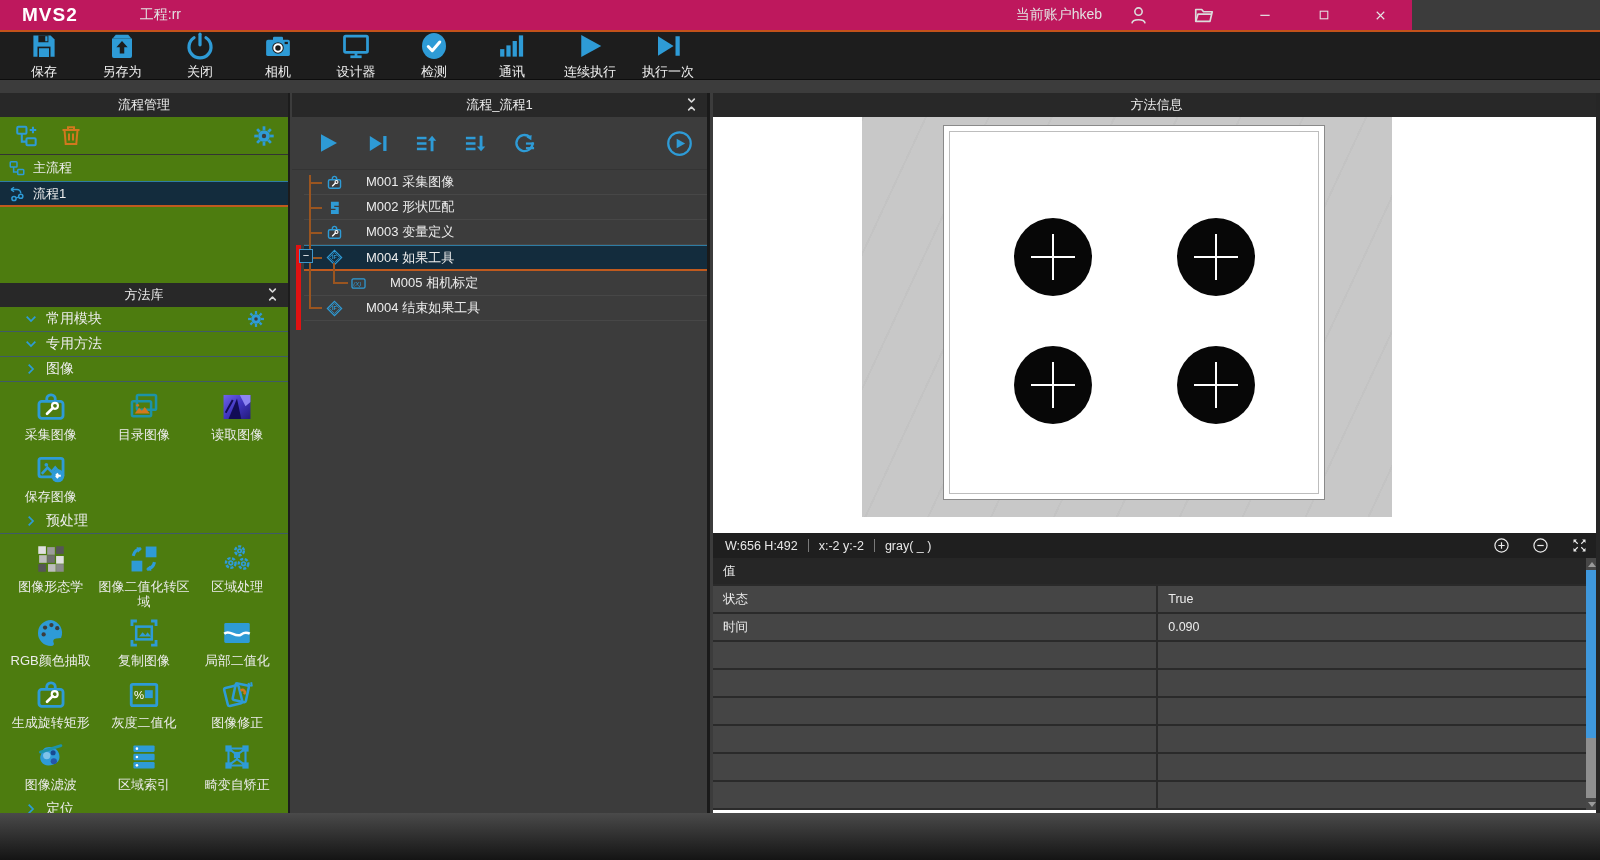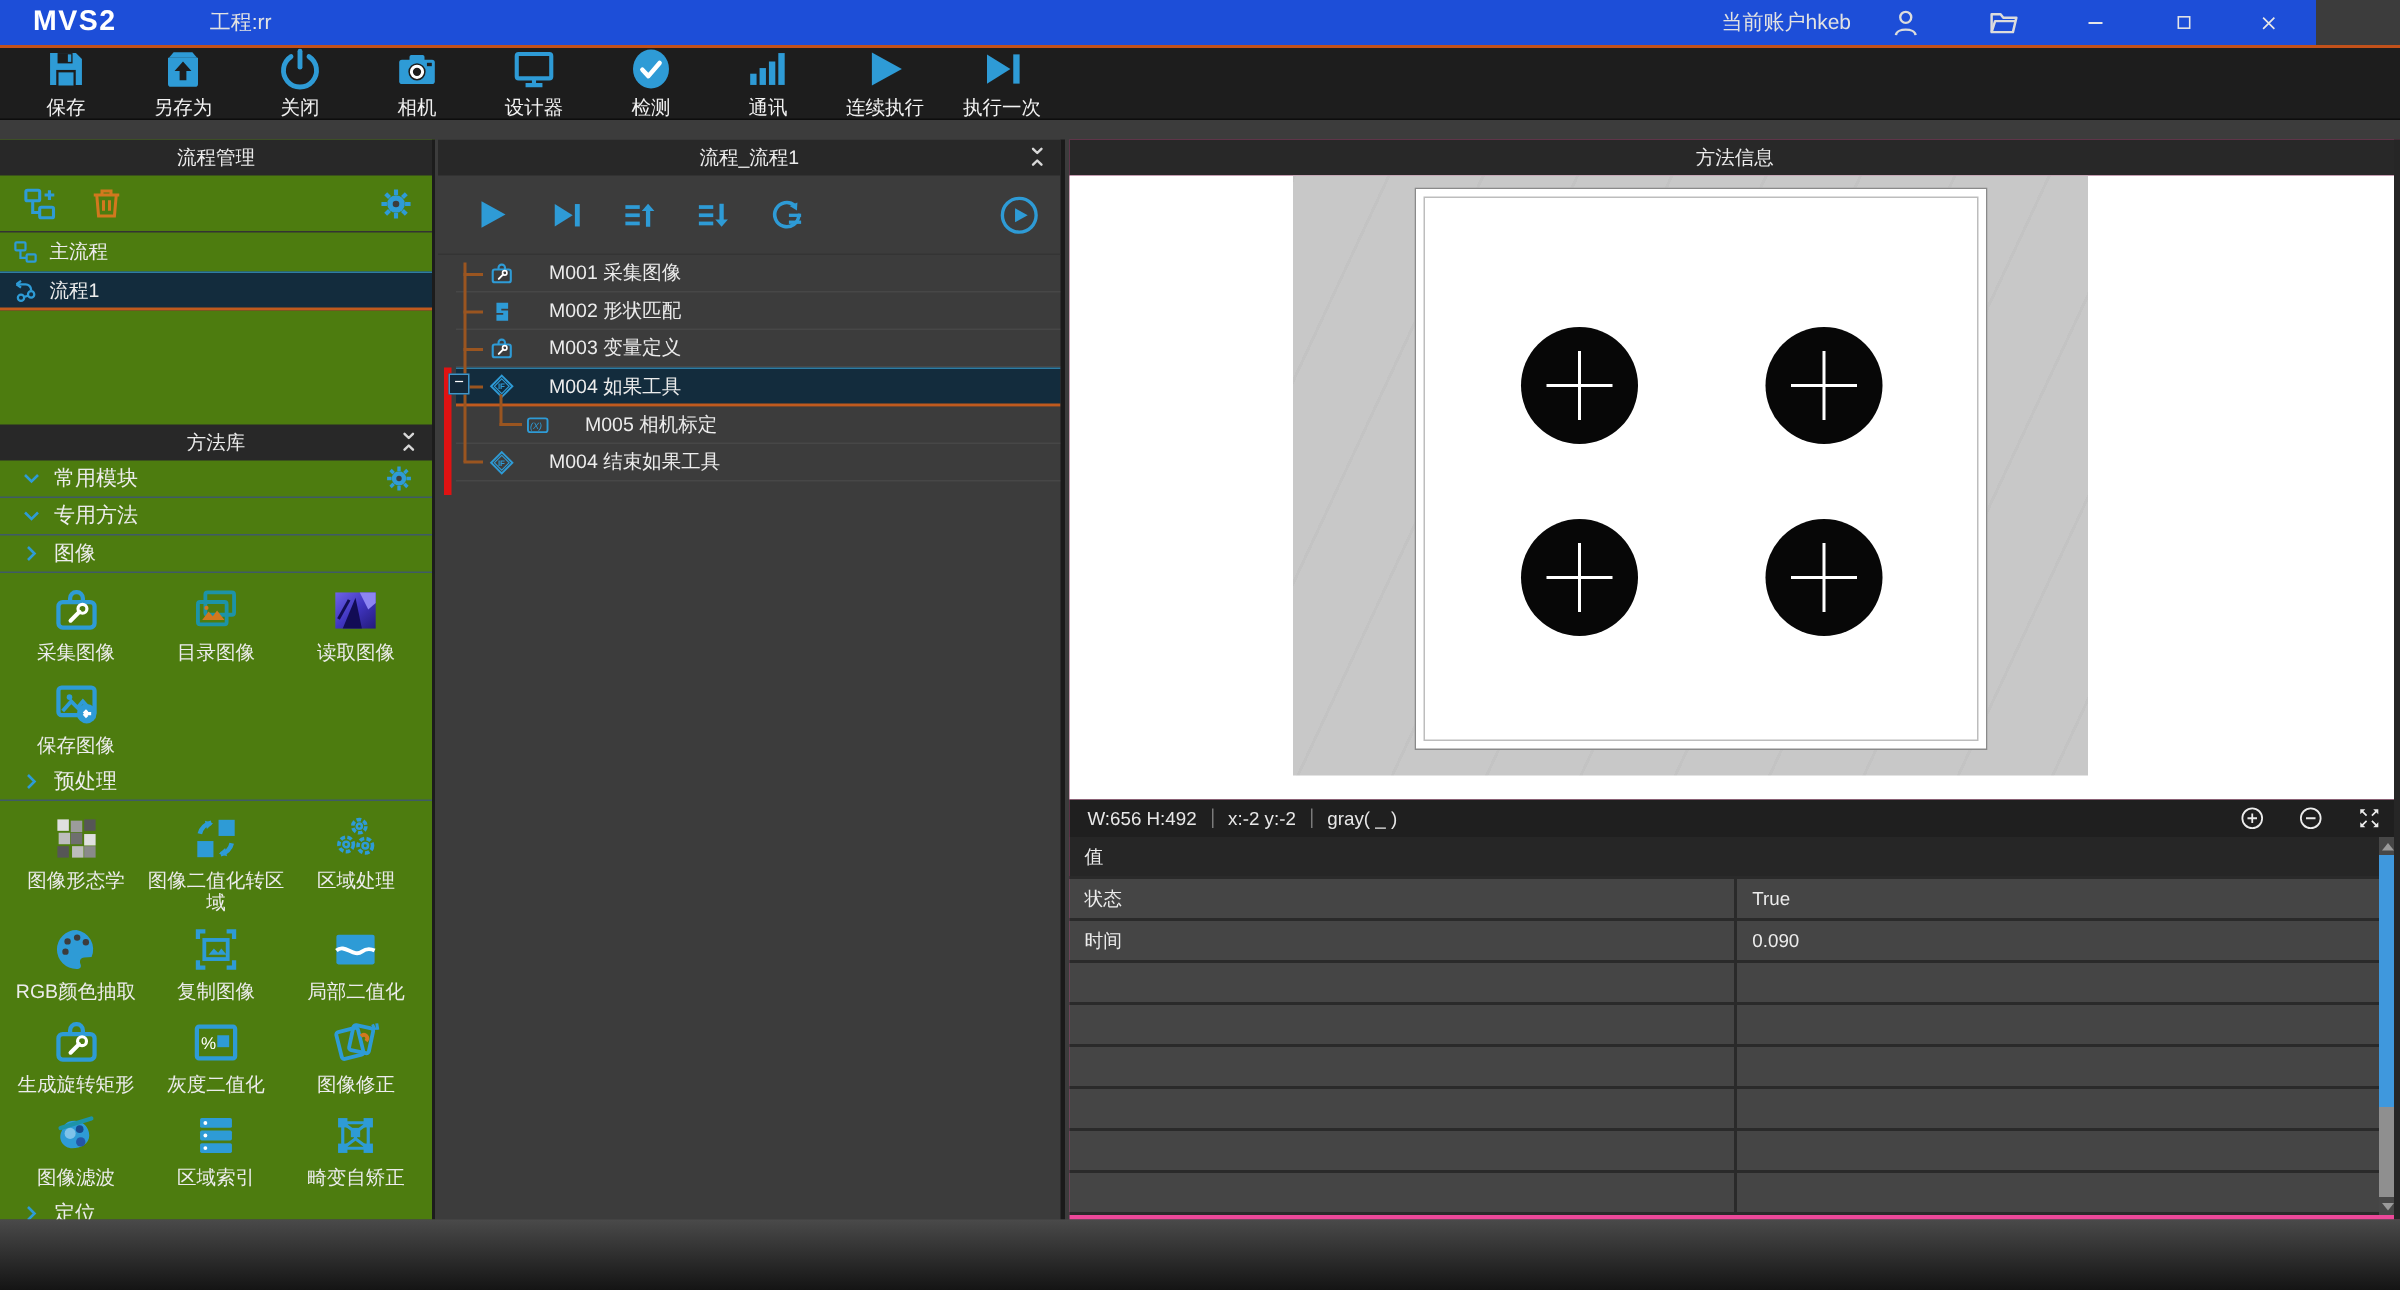--- a/index.html
+++ b/index.html
@@ -4,21 +4,21 @@
 <style>
   * { margin:0; padding:0; box-sizing:border-box; }
   html,body { background:#2a2a2a; }
   body { font-family:"Liberation Sans","DejaVu Sans",sans-serif; }
   #stage { position:relative; width:1600px; height:860px; background:#3c3c3c; overflow:hidden; color:#ececec; font-size:13px; }
 
   .ic { display:inline-flex; align-items:center; justify-content:center; flex:none; }
   .ic svg { width:100%; height:100%; display:block; }
 
   
-  #titlebar { position:absolute; left:0; top:0; width:1544px; height:30px; background:#1d4ed8; display:flex; align-items:center; }
+  #titlebar { position:absolute; left:0; top:0; width:1412px; height:30px; background:#be185d; display:flex; align-items:center; }
   #logo { margin-left:22px; font-size:19px; font-weight:bold; letter-spacing:1px; color:#fff; }
   #project { margin-left:62px; font-size:14px; color:#e2e2e2; }
   #tb-right { margin-left:auto; display:flex; align-items:center; }
   #account { font-size:14px; color:#e2e2e2; }
   #tb-right .ic { cursor:default; }
   #orange-line { position:absolute; left:0; top:30px; width:1600px; height:2px; background:#c3511a; }
 
   
   #toolbar { position:absolute; left:0; top:32px; width:1600px; height:48px; background:#1d1d1d; border-bottom:1px solid #0d0d0d; display:flex; align-items:center; padding-left:16px; }
   .tb-item { display:flex; flex-direction:column; align-items:center; justify-content:center; min-width:56px; margin-right:22px; cursor:pointer; }
@@ -30,21 +30,21 @@
   .hdr-collapse { position:absolute; right:8px; top:4px; width:15px; height:15px; cursor:pointer; }
 
   #left-panel { position:absolute; left:0; top:93px; width:290px; height:720px; background:#4d7c0f; border-right:2px solid #1c1c1c; overflow:hidden; display:flex; flex-direction:column; }
   #fm-toolbar { height:38px; flex:none; display:flex; align-items:center; padding:0 13px; border-bottom:1px solid #333; }
   #fm-toolbar .ic { cursor:pointer; }
   .tree-row { height:26px; flex:none; display:flex; align-items:center; padding-left:8px; cursor:pointer; }
   .tree-row .ic { width:18px; height:18px; margin-right:7px; }
   .tree-row.selected { background:#132c3d; border-top:1px solid #2e7ca3; border-bottom:2px solid #c05a1e; }
   #fm-spacer { height:76px; flex:none; }
 
-  .lib-section { height:25px; flex:none; display:flex; align-items:center; padding:0 13px; font-size:14px; border-bottom:1px solid #3f5a68; cursor:pointer; }
+  .lib-section { height:25px; flex:none; display:flex; align-items:center; padding:0 23px; font-size:14px; border-bottom:1px solid #3f5a68; cursor:pointer; }
   .lib-section .chev { width:16px; height:16px; margin-right:7px; }
   .lib-section .sec-gear { margin-left:auto; width:18px; height:18px; }
   .tiles { display:grid; grid-template-columns:repeat(3,1fr); padding:3px 4px 2px 4px; row-gap:2px; flex:none; }
   .tile { display:flex; flex-direction:column; align-items:center; padding-top:5px; min-height:60px; cursor:pointer; }
   .tile .ic { width:34px; height:34px; }
   .tile .tile-label { margin-top:3px; font-size:13px; line-height:15px; text-align:center; color:#ececec; }
 
   
   #mid-panel { position:absolute; left:292px; top:93px; width:418px; height:720px; background:#3c3c3c; border-right:3px solid #1a1a1a; overflow:hidden; }
   #mid-toolbar { position:absolute; left:0; top:24px; width:100%; height:53px; display:flex; align-items:center; padding-left:24px; border-bottom:1px solid #343434; }
@@ -53,21 +53,21 @@
   #flow-rows { position:absolute; left:0; top:77px; right:0; }
   .flow-row { height:25px; margin-left:12px; display:flex; align-items:center; padding-left:22px; border-bottom:1px solid #474747; position:relative; z-index:1; cursor:pointer;gap:15px; }
   .flow-row.child { padding-left:46px; }
   .flow-row .ic { width:17px; height:17px; margin-right:8px; }
   .flow-row.selected { background:#132c3d; border-top:1px solid #2e7ca3; border-bottom:2px solid #c05a1e; height:26px; }
   .conn { position:absolute; background:#9a5520; z-index:2; }
   #red-bar { position:absolute; left:4px; top:152px; width:5px; height:85px; background:#e01212; z-index:3; }
   #expander { position:absolute; left:7px; top:156px; width:14px; height:14px; background:#13293a; border:1px solid #3f96c9; color:#fff; font-size:11px; line-height:11px; text-align:center; z-index:4; cursor:pointer; }
 
   
-  #right-panel { position:absolute; left:713px; top:93px; width:887px; height:720px; background:#ec4899; }
+  #right-panel { position:absolute; left:713px; top:93px; width:887px; height:720px; background:#ffffff; }
   #viewer { position:absolute; left:0; top:24px; width:883px; height:416px; background:#ffffff; overflow:hidden; cursor:crosshair; }
   #right-edge { position:absolute; right:0; top:0; width:4px; height:720px; background:#262626; }
   #photo { position:absolute; left:149px; top:0; width:530px; height:400px; background:#c8c8c8;
            background-image:repeating-linear-gradient(115deg, rgba(120,120,120,.06) 0 2px, rgba(0,0,0,0) 2px 57px); }
   #card { position:absolute; left:81px; top:8px; width:382px; height:375px; background:#fff; border:1px solid #8a8a8a; }
   #card-frame { position:absolute; left:5px; top:5px; right:5px; bottom:5px; border:1px solid #bdbdbd; }
   .cal-dot { position:absolute; width:78px; height:78px; border-radius:50%; background:#070707; }
   .cal-dot .ch { position:absolute; left:50%; top:50%; width:44px; height:2px; background:#fff; transform:translate(-50%,-50%); }
   .cal-dot .cv { position:absolute; left:50%; top:50%; width:2px; height:46px; background:#fff; transform:translate(-50%,-50%); }
 

